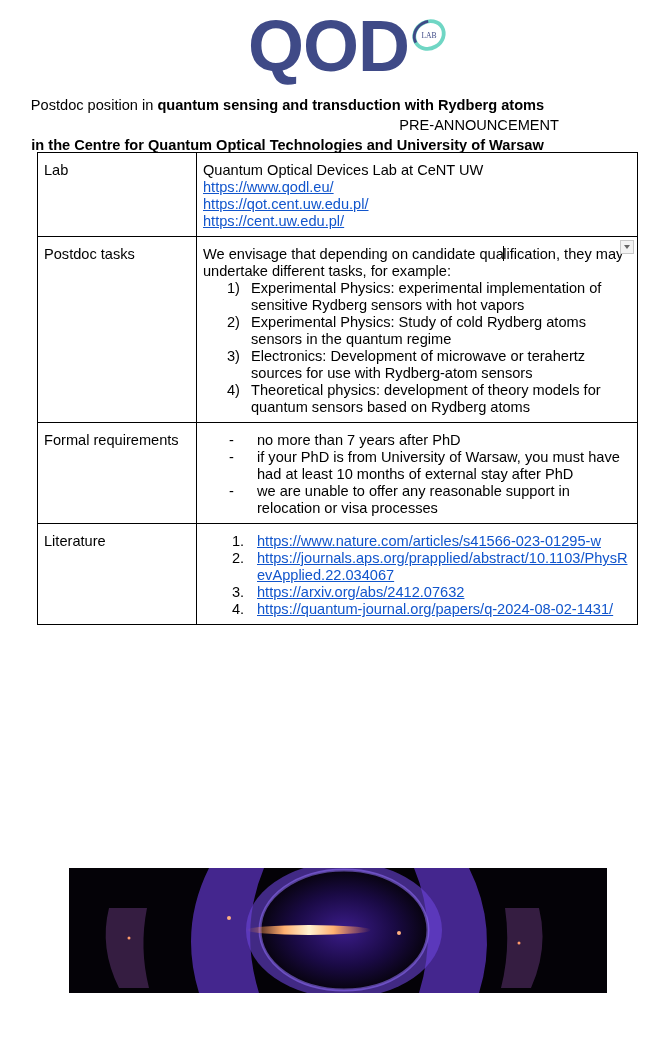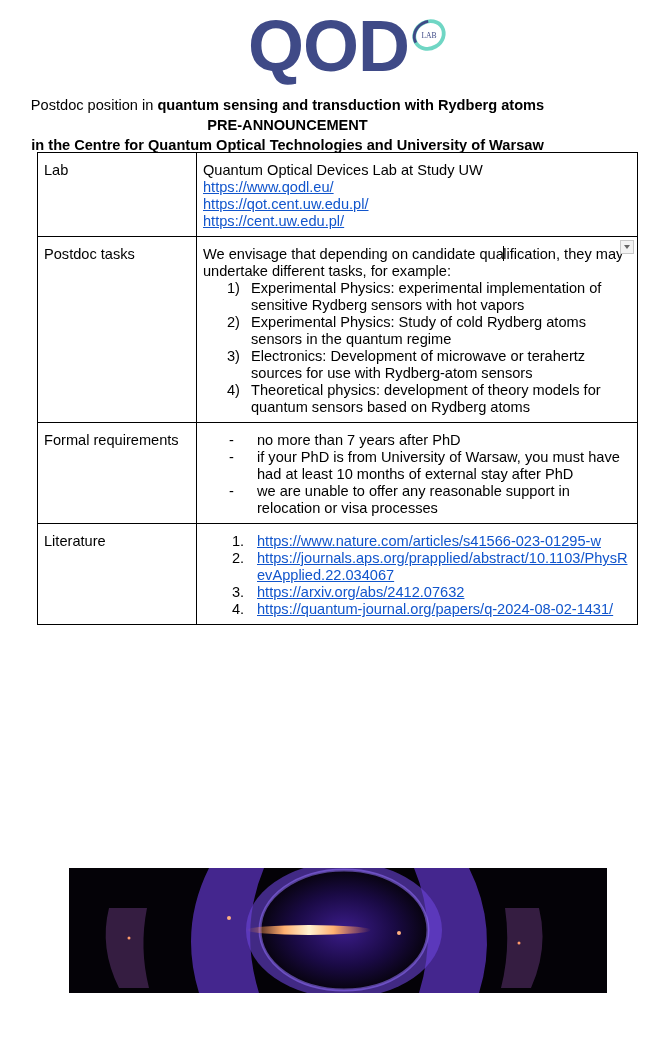--- a/index.html
+++ b/index.html
@@ -4,21 +4,21 @@
 <style>
   html, body { margin:0; padding:0; background:#ffffff; }
   body { width:662px; height:1037px; position:relative; overflow:hidden;
          font-family:"Liberation Sans", sans-serif; color:#000; font-size:14.6px; }
   .logo { position:absolute; left:238px; top:12px; width:210px; height:62px;margin-left:10px; }
   .logo .letters { position:absolute; left:0; top:-6px; font-family:"Liberation Sans", sans-serif;
          font-weight:bold; font-size:72px; letter-spacing:-1px; color:#3f4a87; line-height:80px; }
   .logo .ring { position:absolute; left:162px; top:4px; width:38px; height:38px; }
   .heading { position:absolute; left:16px; width:543px; text-align:center; font-size:14.6px; line-height:16px; }
   .h1 { top:97px; }
-  .h2 { top:117px; font-weight:bold; }
+  .h2 { top:117px; font-weight:normal;text-align:right; }
   .h3 { top:137px; font-weight:bold; }
   .b { font-weight:bold; }
   table.info { position:absolute; left:37px; top:152px; width:601px; border-collapse:collapse; }
   table.info td { border:1px solid #000; vertical-align:top; padding:9px 6px 6px 6px; line-height:17px; font-size:14.6px; }
   td.label { width:146px; }
   a { color:#1155cc; text-decoration:underline; }
   .block { display:block; }
   ol.tasks { margin:0; padding:0 0 0 48px; list-style:none; }
   ol.tasks li { position:relative; }
   ol.tasks li .num { position:absolute; left:-24px; }
@@ -51,21 +51,21 @@
   <span>Postdoc position in </span><span class="b">quantum sensing and transduction with Rydberg atoms</span>
 </div>
 <div class="heading h2">PRE-ANNOUNCEMENT</div>
 <div class="heading h3">in the Centre for Quantum Optical Technologies and University of Warsaw</div>
 
 <table class="info">
   <tbody>
   <tr style="height:83px">
     <td class="label">Lab</td>
     <td>
-      <span class="block">Quantum Optical Devices Lab at Study UW</span>
+      <span class="block">Quantum Optical Devices Lab at CeNT UW</span>
       <a class="block">https://www.qodl.eu/</a>
       <a class="block">https://qot.cent.uw.edu.pl/</a>
       <a class="block">https://cent.uw.edu.pl/</a>
     </td>
   </tr>
   <tr style="height:183px">
     <td class="label">Postdoc tasks</td>
     <td class="tasks-cell">
       <span>We envisage that depending on candidate qua</span><span class="cursor"></span><span>lification, they may undertake different tasks, for example:</span>
       <span class="dropdown"></span>

